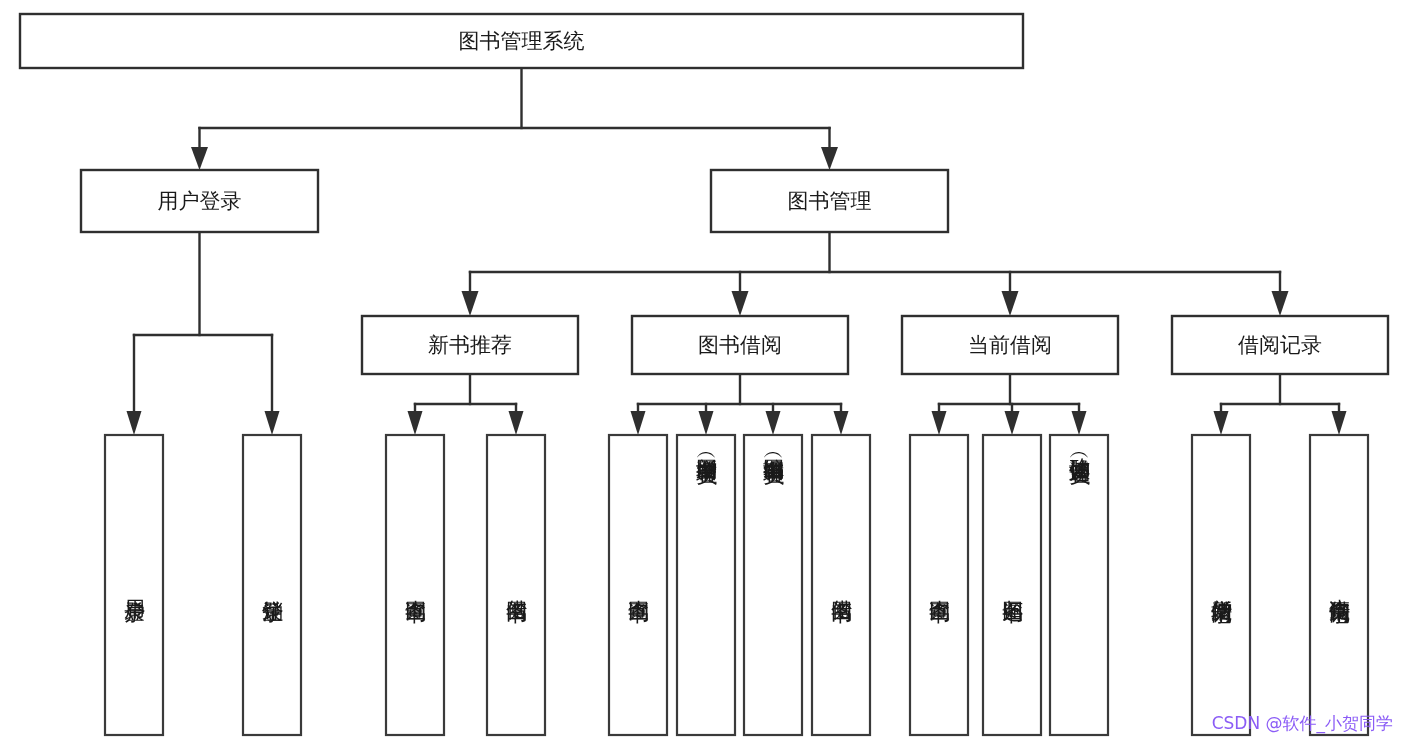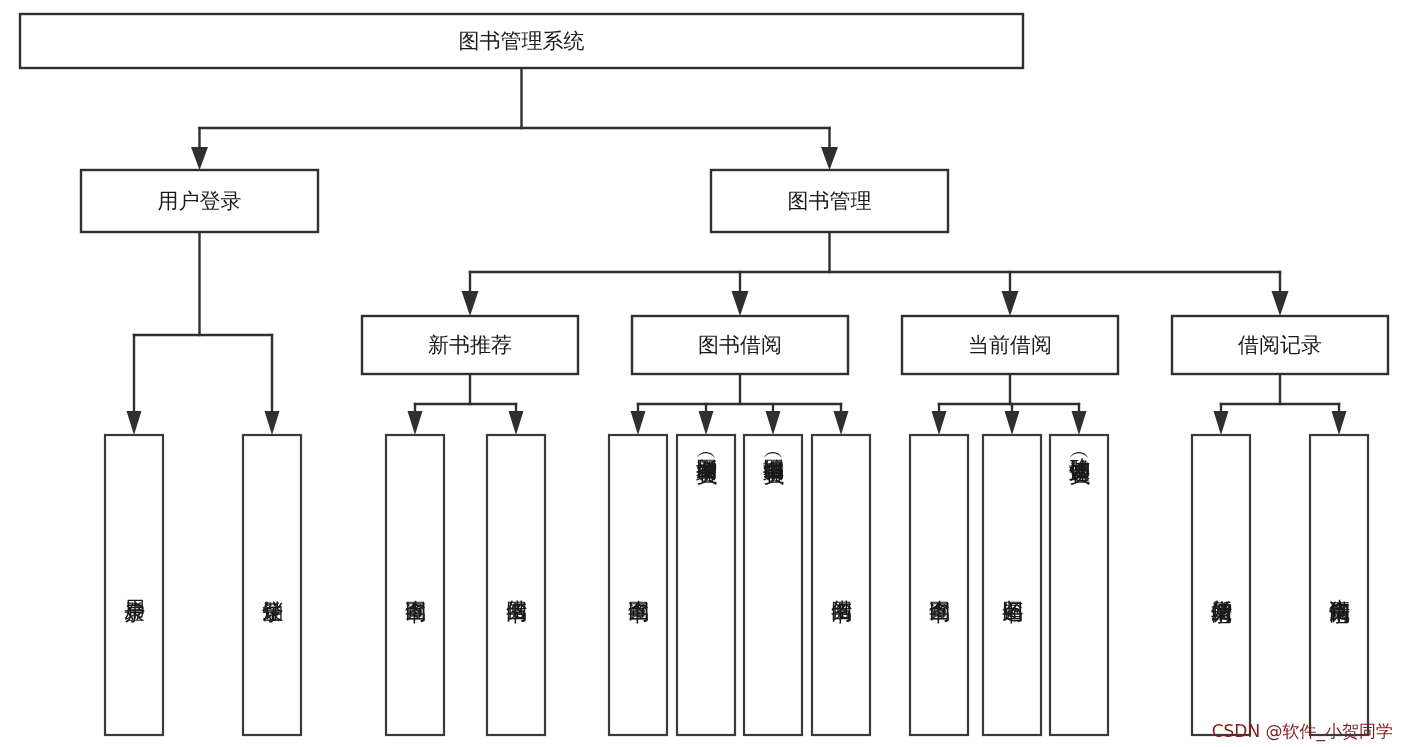--- a/index.html
+++ b/index.html
@@ -64,24 +64,24 @@
     font-family: "DejaVu Sans", "Liberation Sans", sans-serif;
     font-size: 21px;
     line-height: 1.12;
     color: #1a1a1a;
     letter-spacing: 1px;
     white-space: nowrap;
   }
   .watermark {
     position: absolute;
     right: 12px;
-    bottom: 4px;
+    bottom: 12px;
     font-family: "DejaVu Sans", "Liberation Sans", sans-serif;
     font-size: 17px;
-    color: #7f1d1d;
+    color: #8b5cf6;
     white-space: nowrap;
     user-select: none;
   }
 </style>
 </head>
 <body>
 
 <div id="diagram-root">
   <svg class="canvas" viewBox="0 0 1405 747">
 

